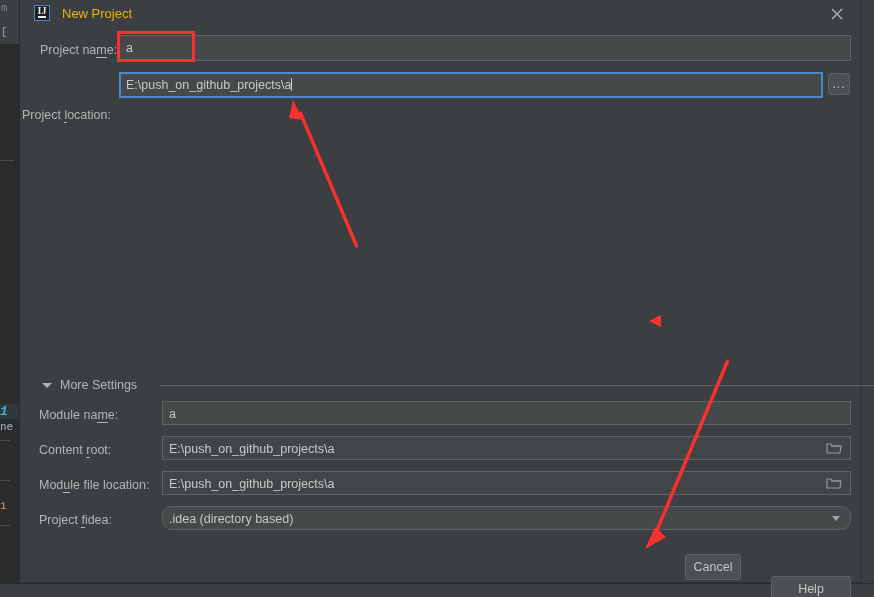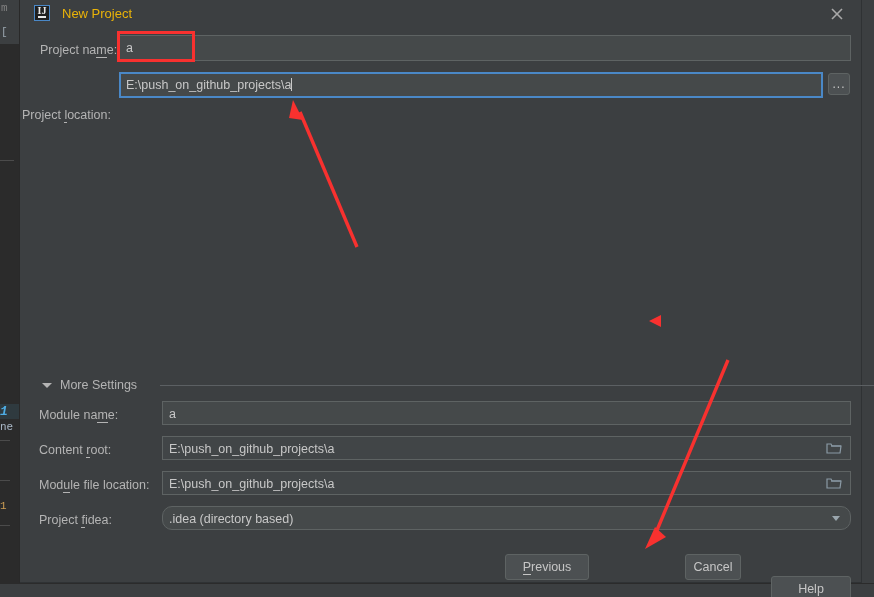--- a/index.html
+++ b/index.html
@@ -330,21 +330,20 @@
   </div>
 
   <div class="label" style="left:19px; top:513px;"><span>Project </span><span class="mn">f</span><span>idea:</span></div>
   <div class="field" style="left:142px; top:506px; width:689px; height:24px; border-radius:10px;">.idea (directory based)</div>
   <div class="combo-arrow" style="left:809px; top:512px;">
     <svg width="14" height="12" viewBox="0 0 14 12" aria-hidden="true">
       <path d="M3 4 L11 4 L7 9 Z" fill="#9aa6ad"></path>
     </svg>
   </div>
 
-  <div class="btn" style="left:485px; top:554px; width:84px;"><span class="mn">P</span><span>revious</span></div>
   <div class="btn" style="left:665px; top:554px; width:56px;">Cancel</div>
   <div class="btn" style="left:751px; top:554px; width:80px;margin-top:22px;">Help</div>
 </div>
 
 <div id="annotations">
   <div id="highlight-rect"></div>
   <svg width="874" height="597" style="position:absolute; left:0; top:0;" aria-hidden="true">
 
     <g>
       <line x1="357" y1="247" x2="300" y2="112" stroke="#f8312f" stroke-width="3.4"></line>

